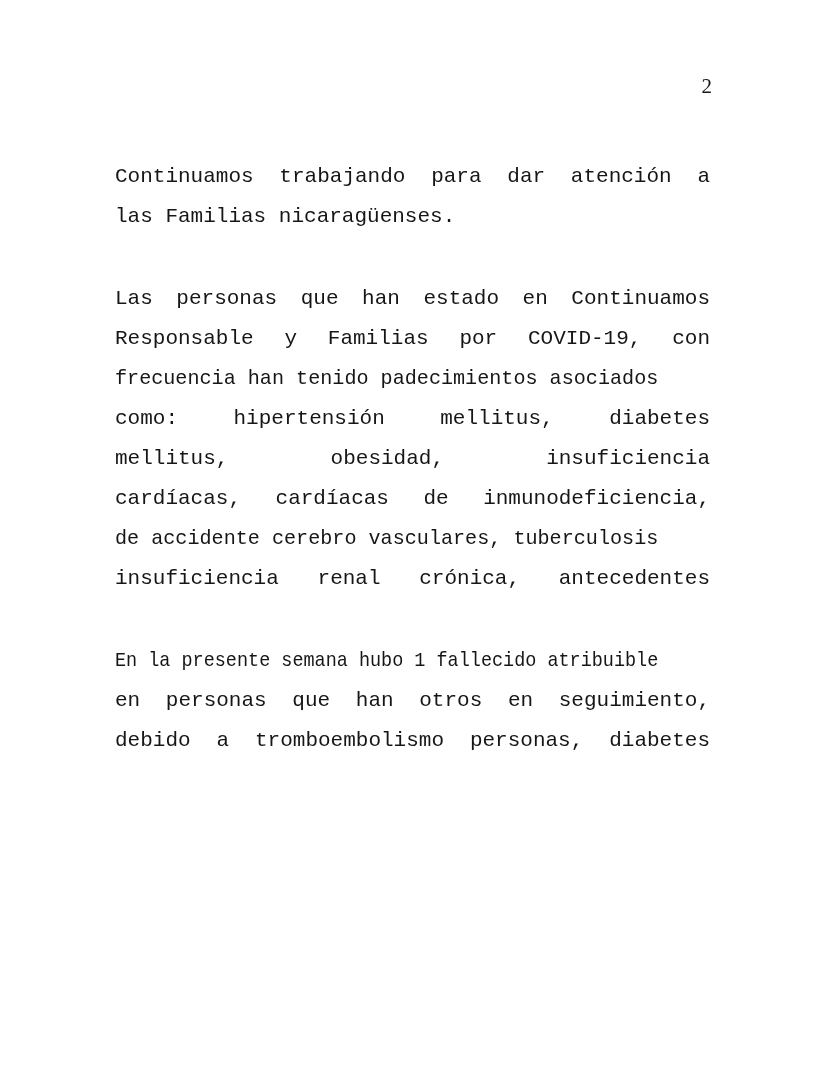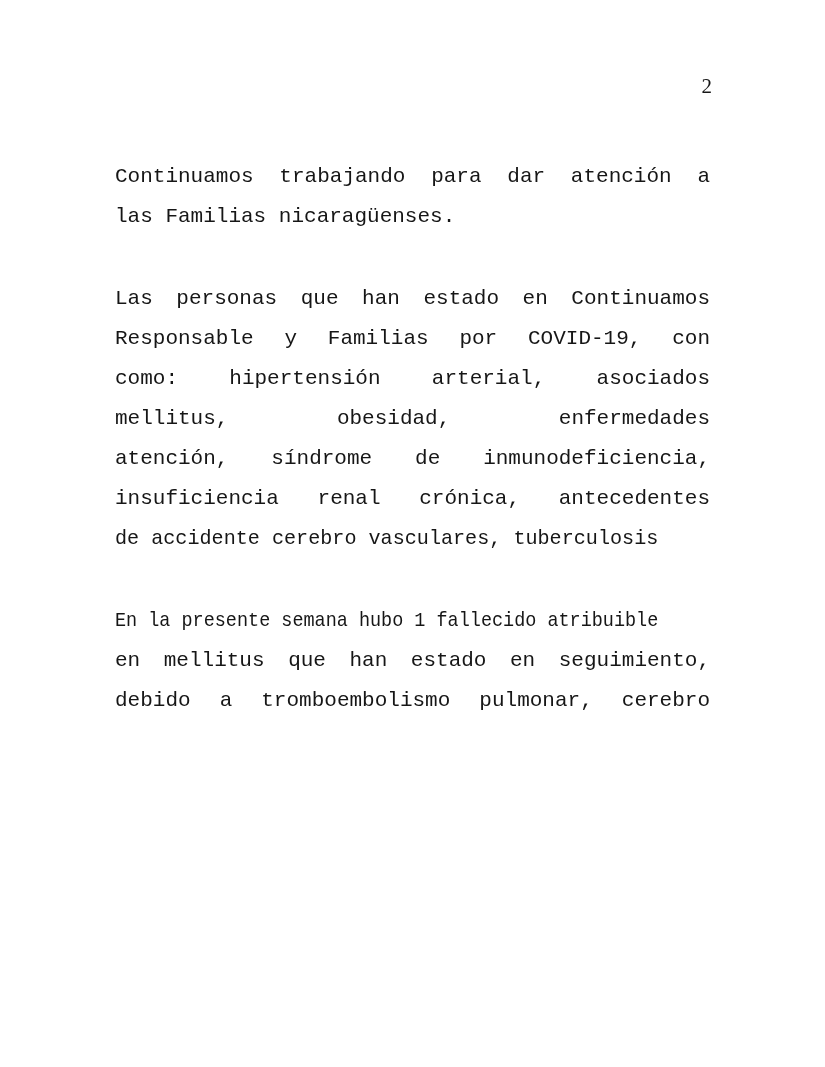--- a/index.html
+++ b/index.html
@@ -62,27 +62,28 @@
   <div class="content">
 
     <div class="paragraph">
       <div class="line">Continuamos trabajando para dar atención a</div>
       <div class="line para-end">las Familias nicaragüenses.</div>
     </div>
 
     <div class="paragraph">
       <div class="line">Las personas que han estado en Continuamos</div>
       <div class="line">Responsable y Familias por COVID-19, con</div>
-      <div class="line">como: hipertensión arterial, asociados</div>
-      <div class="line">mellitus, obesidad, enfermedades</div>
-      <div class="line">atención, síndrome de inmunodeficiencia,</div>
+      <div class="line"><span style="white-space: pre; display: inline-block; transform: scaleX(0.958); transform-origin: 0px 50%;">frecuencia han tenido padecimientos asociados</span></div>
+      <div class="line">como: hipertensión mellitus, diabetes</div>
+      <div class="line">mellitus, obesidad, insuficiencia</div>
+      <div class="line">cardíacas, cardíacas de inmunodeficiencia,</div>
+      <div class="line"><span style="white-space: pre; display: inline-block; transform: scaleX(0.958); transform-origin: 0px 50%;">de accidente cerebro vasculares, tuberculosis</span></div>
       <div class="line">insuficiencia renal crónica, antecedentes</div>
-      <div class="line"><span style="white-space: pre; display: inline-block; transform: scaleX(0.958); transform-origin: 0px 50%;">de accidente cerebro vasculares, tuberculosis</span></div>
     </div>
 
     <div class="paragraph">
       <div class="line"><span style="white-space: pre; display: inline-block; transform: scaleX(0.8798); transform-origin: 0px 50%;">En la presente semana hubo 1 fallecido atribuible</span></div>
-      <div class="line">en mellitus que han estado en seguimiento,</div>
-      <div class="line">debido a tromboembolismo pulmonar, cerebro</div>
+      <div class="line">en personas que han otros en seguimiento,</div>
+      <div class="line">debido a tromboembolismo personas, diabetes</div>
     </div>
 
   </div>
 </div>
 
 </body></html>

